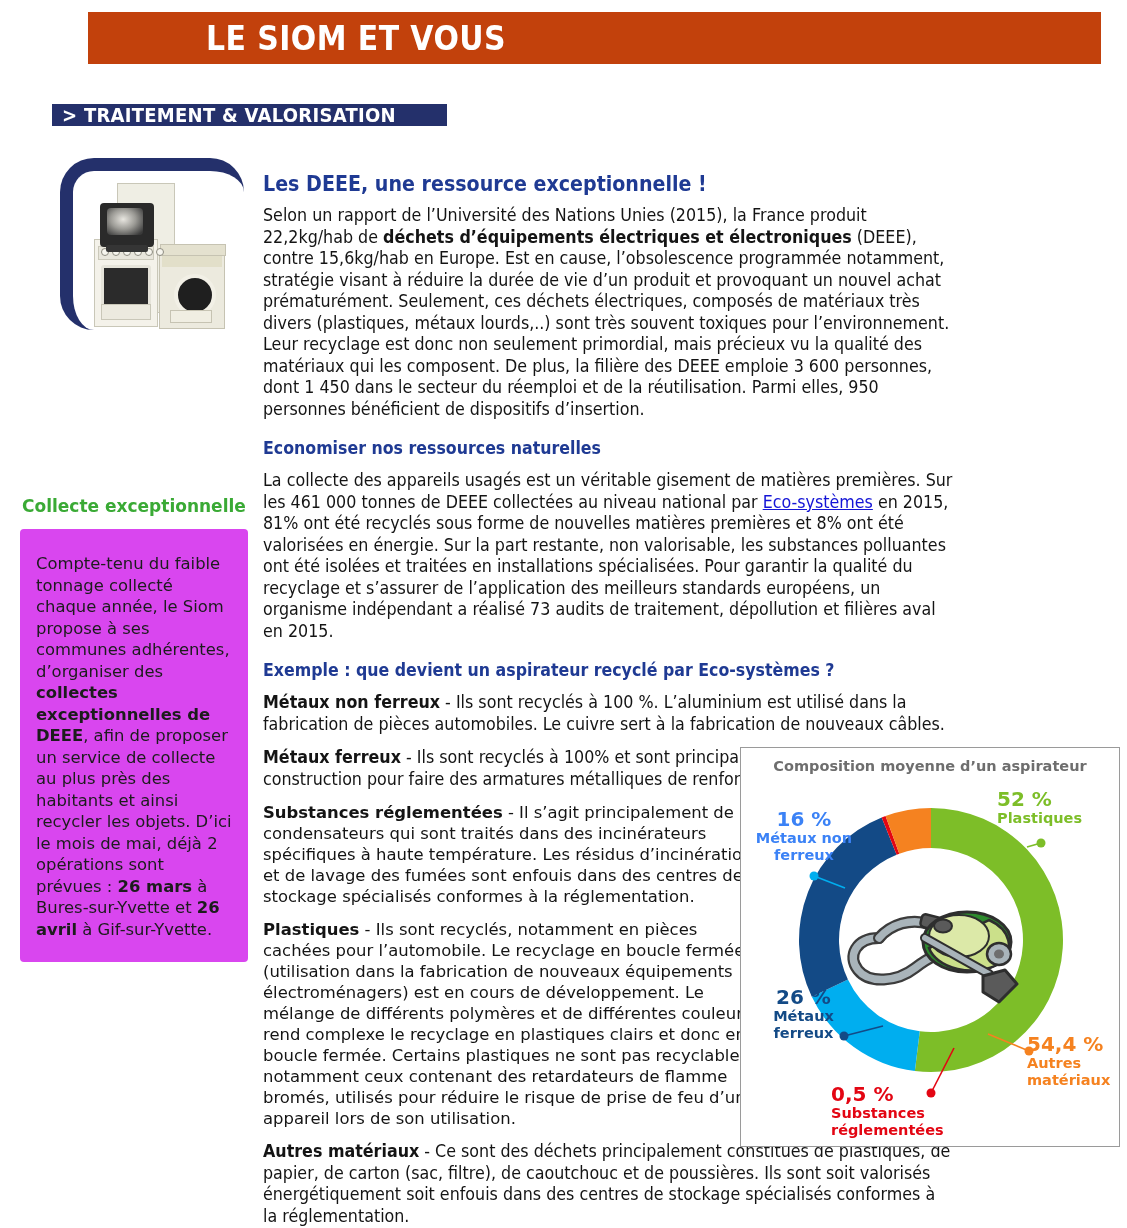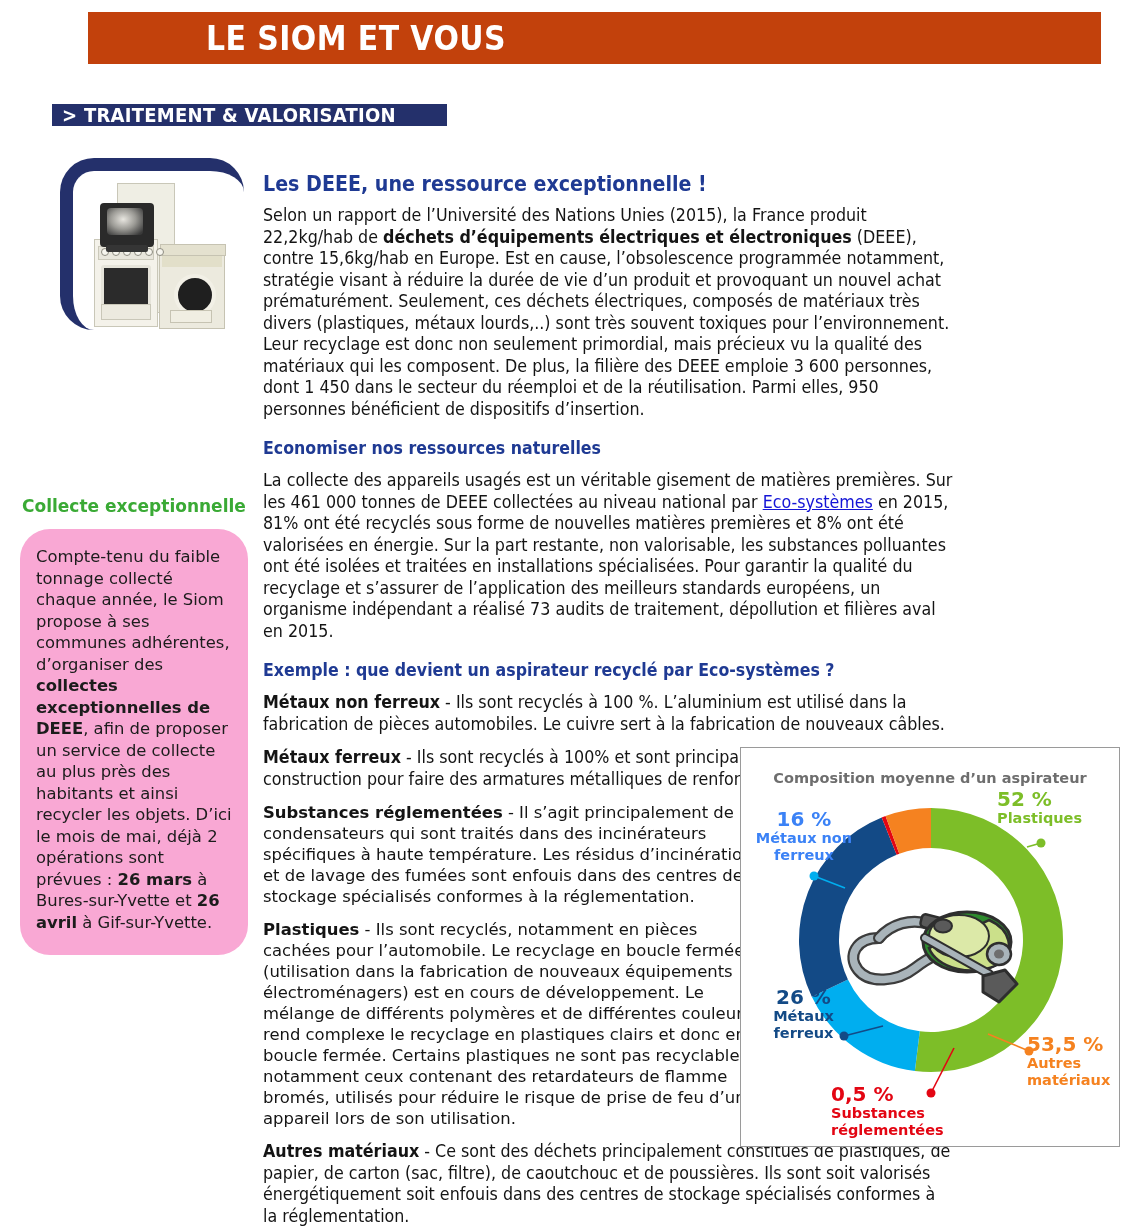--- a/index.html
+++ b/index.html
@@ -191,23 +191,23 @@
   }
   .side-title {
     color: #3AAA35;
     font-size: 17px;
     font-weight: bold;
     line-height: 29px;
     margin: 0 0 8px 2px;
     font-family: "DejaVu Sans", sans-serif;
   }
   .side-box {
-    background: #f9a8d4;
-    border-radius: 30px;
-    padding: 17px 16px 22px 16px;
+    background: #d946ef;
+    border-radius: 4px;
+    padding: 24px 16px 22px 16px;
     width: 196px;
   }
   .side-box p {
     margin: 0;
     font-size: 16.4px;
     line-height: 21.5px;
     color: #1c1c1c;
     font-family: "DejaVu Sans", sans-serif;
   }
   .side-box b { font-weight: bold; }
@@ -216,21 +216,21 @@
   .chart-panel {
     position: absolute;
     left: 740px; top: 747px;
     width: 380px; height: 400px;
     border: 1px solid #9a9a9a;
     background: #ffffff;
     box-sizing: border-box;
   }
   .chart-title {
     position: absolute;
-    left: 0; right: 0; top: 22px;
+    left: 0; right: 0; top: 10px;
     text-align: center;
     color: #6E6E6E;
     font-size: 14.5px;
     font-weight: bold;
     font-family: "DejaVu Sans", sans-serif;
   }
   .chart-svg { position: absolute; left: 0; top: 0; }
 
   .lbl { position: absolute; font-family: "DejaVu Sans", sans-serif; font-weight: bold; }
   .lbl .pct { font-size: 20px; display: block; line-height: 22px; }
@@ -374,16 +374,16 @@
     <span class="pct">26 %</span>
     <span class="nm">Métaux ferreux</span>
   </div>
 
   <div class="lbl lbl-substances">
     <span class="pct">0,5 %</span>
     <span class="nm">Substances réglementées</span>
   </div>
 
   <div class="lbl lbl-autres">
-    <span class="pct">53,5 %</span>
+    <span class="pct">54,4 %</span>
     <span class="nm">Autres matériaux</span>
   </div>
 </div>
 
 </body></html>

